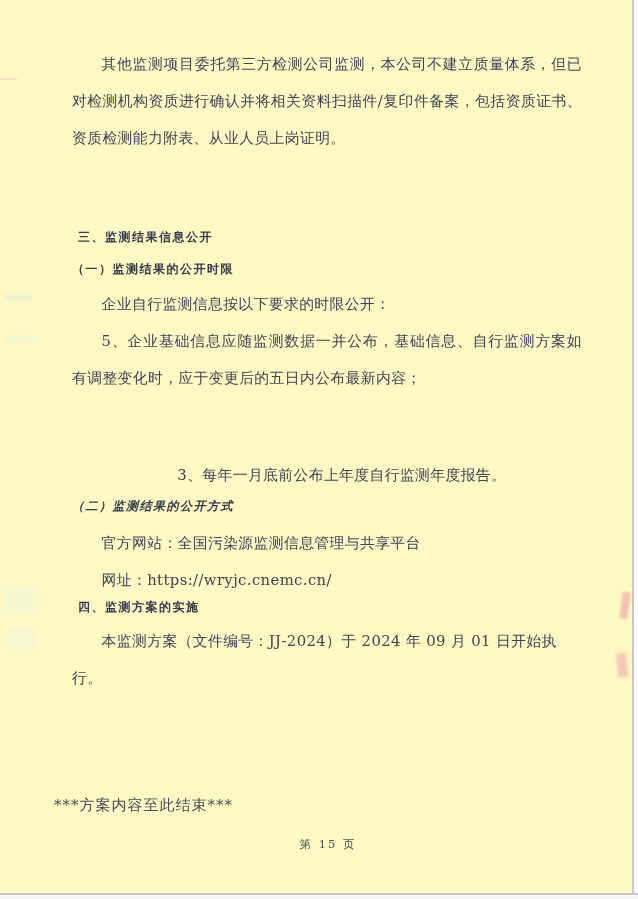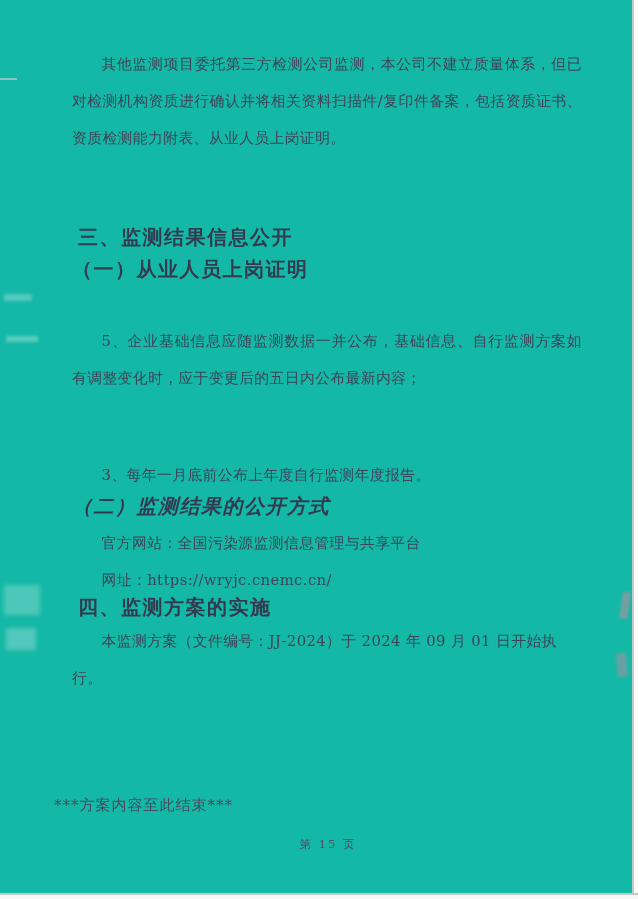--- a/index.html
+++ b/index.html
@@ -7,40 +7,40 @@
     padding: 0;
     width: 638px;
     height: 899px;
     background: #ffffff;
     font-family: "DejaVu Serif", "Liberation Serif", serif;
   }
   .page {
     position: relative;
     width: 638px;
     height: 899px;
-    background: #14b8a6;
+    background: #fef9c3;
     overflow: hidden;
   }
   
   .body-text {
     position: absolute;
     left: 72px;
     width: 510px;
     font-size: 14.8px;
     line-height: 37px;
     color: #3d445a;
     text-align: justify;
     letter-spacing: 0.4px;
   }
   .indent { text-indent: 2em; }
   .single { text-align: left; }
   
   .h-major, .h-sub {
     position: absolute;
-    font-size: 20px;
+    font-size: 12px;
     font-weight: bold;
     color: #333a50;
     line-height: 26px;
     letter-spacing: 1.5px;
     white-space: nowrap;
   }
   .h-major { left: 78px; }
   .h-sub   { left: 72px; }
   
   .end-marker {
@@ -114,27 +114,28 @@
 </style>
 </head>
 <body>
 
 <div class="page">
 
   <div class="body-text indent" style="top: 45px;">其他监测项目委托第三方检测公司监测，本公司不建立质量体系，但已对检测机构资质进行确认并将相关资料扫描件/复印件备案，包括资质证书、资质检测能力附表、从业人员上岗证明。</div>
 
   <div class="h-major" style="top: 224px;">三、监测结果信息公开</div>
 
-  <div class="h-sub" style="top: 256px;">（一）从业人员上岗证明</div>
+  <div class="h-sub" style="top: 256px;">（一）监测结果的公开时限</div>
 
+  <div class="body-text indent single" style="top: 285px;">企业自行监测信息按以下要求的时限公开：</div>
 
   <div class="body-text indent" style="top: 322px;">5、企业基础信息应随监测数据一并公布，基础信息、自行监测方案如有调整变化时，应于变更后的五日内公布最新内容；</div>
 
 
-  <div class="body-text indent single" style="top: 456px;">3、每年一月底前公布上年度自行监测年度报告。</div>
+  <div class="body-text indent single" style="top: 456px; text-align: center;">3、每年一月底前公布上年度自行监测年度报告。</div>
 
   <div class="h-sub" style="top: 493px; font-style: italic;">（二）监测结果的公开方式</div>
 
   <div class="body-text indent single" style="top: 561px;">网址：https://wryjc.cnemc.cn/</div>
 
   <div class="body-text indent single" style="top: 524px;">官方网站：全国污染源监测信息管理与共享平台</div>
 
   <div class="h-major" style="top: 594px; text-align: right;">四、监测方案的实施</div>
 
   <div class="body-text indent single" style="top: 622px;">本监测方案（文件编号：JJ-2024）于 2024 年 09 月 01 日开始执行。</div>

